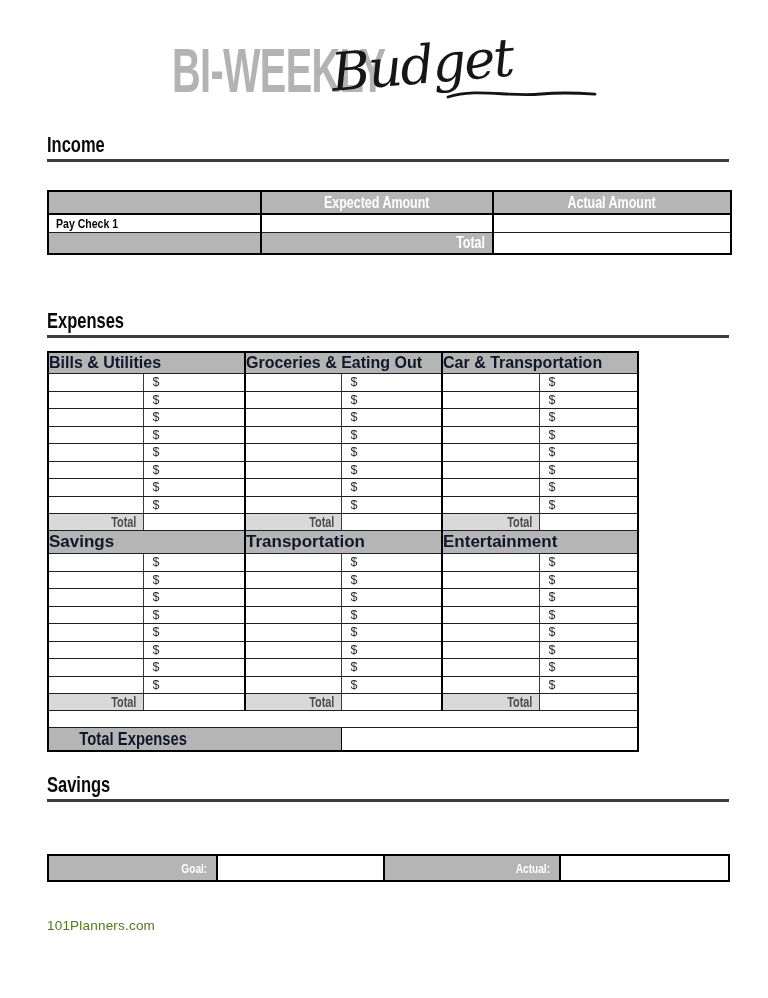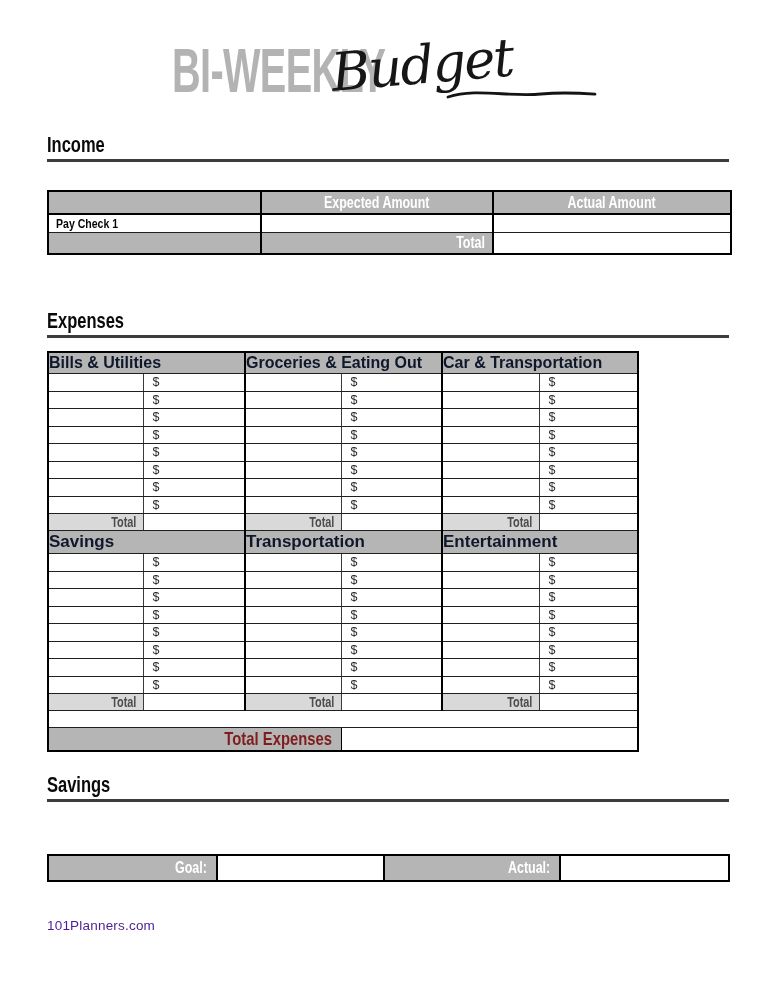--- a/index.html
+++ b/index.html
@@ -63,32 +63,32 @@
   .cell-amt{border-left:1px solid #3a3a3a;border-right:2px solid #000;height:16.5px;background:#fff;
     font-size:12.5px;color:#2a2a2a;text-align:left;padding-left:9px;}
   .exp-header{background:var(--header-gray);height:20px;text-align:left;color:#0f172a;
     font-weight:bold;font-size:16px;border-left:2px solid #000;border-right:2px solid #000;
     border-top-width:2px;border-bottom-width:2px;border-top-color:#000;border-bottom-color:#000;}
   .exp-header2{height:22px;font-size:17px;}
   .total-label-cell{background:var(--light-gray);height:15px;text-align:right;padding-right:6px;
     color:var(--total-text-dark);font-weight:bold;font-size:14px;}
   .total-amt-cell{height:15px;background:#fff;padding-left:0;}
   .gap-cell{height:16px;background:#fff;border-left:2px solid #000;border-right:2px solid #000;}
-  .total-exp-label{background:var(--header-gray);height:21px;text-align:right;padding-right:9px;
-    color:#7f1d1d;font-weight:bold;font-size:19px;border-left:2px solid #000;border-right:1.5px solid #000;
+  .total-exp-label{background:var(--header-gray);height:21px;padding-right:9px;
+    color:#0f172a;font-weight:bold;font-size:19px;border-left:2px solid #000;border-right:1.5px solid #000;
     border-top-width:2px;border-top-color:#000;}
   .total-exp-value{background:#fff;border-right:2px solid #000;border-top-width:2px;border-top-color:#000;}
 
   
   .savings-table{position:absolute;left:47px;top:854px;width:681px;border:2px solid #000;}
   .savings-table td{border:2px solid #000;height:24px;}
-  .sv-label{background:var(--header-gray);text-align:right;padding-right:9px;color:#fff;font-weight:bold;font-size:16px;}
+  .sv-label{background:var(--header-gray);text-align:right;padding-right:9px;color:#fff;font-weight:bold;font-size:13px;}
   .sv-input{background:#fff;}
 
-  .footer{position:absolute;left:47px;top:918px;font-size:13.5px;color:#4c1d95;letter-spacing:0.2px;}
+  .footer{position:absolute;left:47px;top:918px;font-size:13.5px;color:#4d7c0f;letter-spacing:0.2px;}
 </style>
 </head>
 <body>
 
 <div id="page">
 
   <div class="title-main">BI-WEEKLY</div>
   <div class="title-script">Budget</div>
   <svg class="flourish" width="152" height="20" viewBox="0 0 152 20">
     <path d="M2 13 C 30 4, 62 13, 95 10 C 115 8.2, 138 9.4, 149 10.2" stroke="#141414" stroke-width="2.8" fill="none" stroke-linecap="round"></path>

